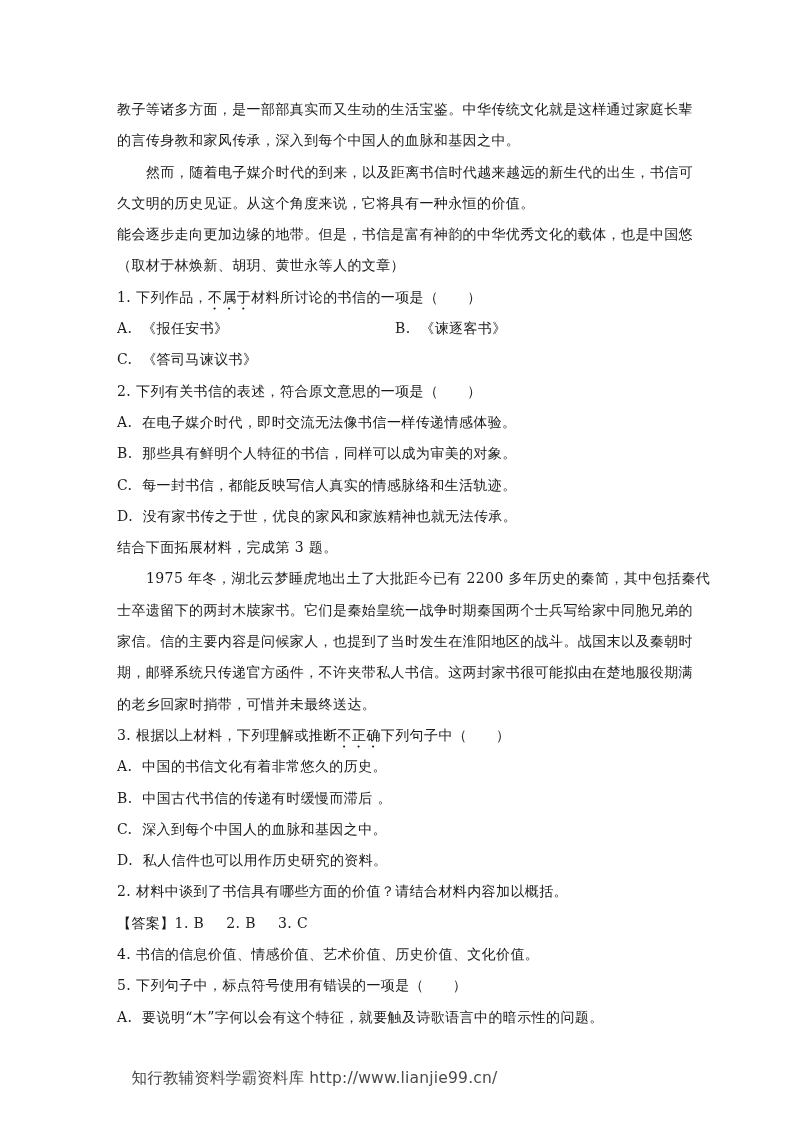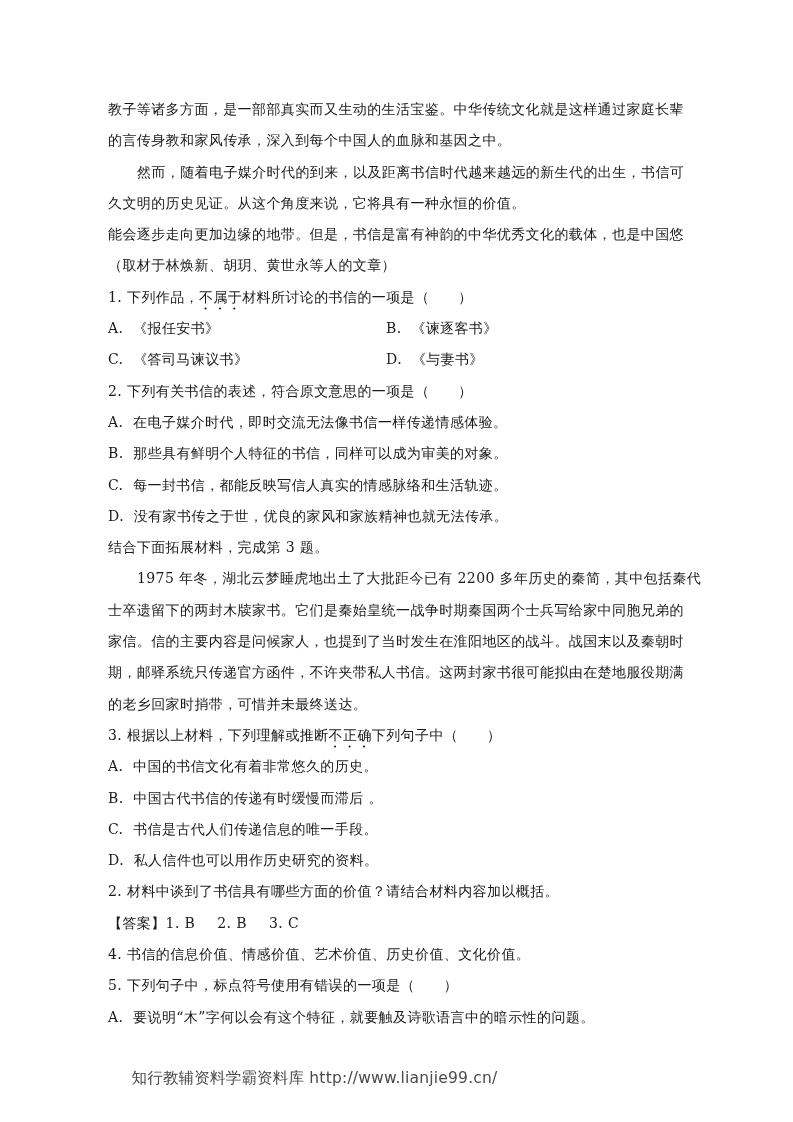--- a/index.html
+++ b/index.html
@@ -10,21 +10,21 @@
     body {
       width: 793px;
       height: 1122px;
       position: relative;
       overflow: hidden;
       font-family: "DejaVu Serif", "Liberation Serif", serif;
       color: #1a1a1a;
     }
     .page {
       position: absolute;
-      left: 108px;
+      left: 117px;
       top: 94px;
       width: 556px;
     }
     .line {
       font-size: 14px;
       line-height: 31.3px;
       height: 31.3px;
       white-space: nowrap;
       letter-spacing: 0.4px;
     }
@@ -77,44 +77,41 @@
       <span>A.</span>&nbsp;&nbsp;<span>《报任安书》</span>
     </div>
     <div class="opt">
       <span>B.</span>&nbsp;&nbsp;<span>《谏逐客书》</span>
     </div>
   </div>
   <div class="line opts2">
     <div class="opt">
       <span>C.</span>&nbsp;&nbsp;<span>《答司马谏议书》</span>
     </div>
-    <div class="opt">
-      <span>D.</span>&nbsp;&nbsp;<span>《与妻书》</span>
-    </div>
   </div>
 
   <div class="line">2. 下列有关书信的表述，符合原文意思的一项是（　　）</div>
   <div class="line"><span>A.</span>&nbsp;&nbsp;<span>在电子媒介时代，即时交流无法像书信一样传递情感体验。</span></div>
   <div class="line"><span>B.</span>&nbsp;&nbsp;<span>那些具有鲜明个人特征的书信，同样可以成为审美的对象。</span></div>
   <div class="line"><span>C.</span>&nbsp;&nbsp;<span>每一封书信，都能反映写信人真实的情感脉络和生活轨迹。</span></div>
   <div class="line"><span>D.</span>&nbsp;&nbsp;<span>没有家书传之于世，优良的家风和家族精神也就无法传承。</span></div>
 
   <div class="line">结合下面拓展材料，完成第 3 题。</div>
   <div class="line indent">1975 年冬，湖北云梦睡虎地出土了大批距今已有 2200 多年历史的秦简，其中包括秦代</div>
   <div class="line">士卒遗留下的两封木牍家书。它们是秦始皇统一战争时期秦国两个士兵写给家中同胞兄弟的</div>
   <div class="line">家信。信的主要内容是问候家人，也提到了当时发生在淮阳地区的战斗。战国末以及秦朝时</div>
   <div class="line">期，邮驿系统只传递官方函件，不许夹带私人书信。这两封家书很可能拟由在楚地服役期满</div>
   <div class="line">的老乡回家时捎带，可惜并未最终送达。</div>
 
   <div class="line">
     <span>3. 根据以上材料，下列理解或推断</span><span class="emph">不正确</span><span>下列句子中（　　）</span>
   </div>
   <div class="line"><span>A.</span>&nbsp;&nbsp;<span>中国的书信文化有着非常悠久的历史。</span></div>
   <div class="line"><span>B.</span>&nbsp;&nbsp;<span>中国古代书信的传递有时缓慢而滞后 。</span></div>
-  <div class="line"><span>C.</span>&nbsp;&nbsp;<span>书信是古代人们传递信息的唯一手段。</span></div>
+  <div class="line"><span>C.</span>&nbsp;&nbsp;<span>深入到每个中国人的血脉和基因之中。</span></div>
   <div class="line"><span>D.</span>&nbsp;&nbsp;<span>私人信件也可以用作历史研究的资料。</span></div>
 
   <div class="line">2. 材料中谈到了书信具有哪些方面的价值？请结合材料内容加以概括。</div>
 
   <div class="line">
     <span>【答案】</span><span>1. B</span><span class="gap"></span><span>2. B</span><span class="gap"></span><span>3. C</span>
   </div>
   <div class="line">4. 书信的信息价值、情感价值、艺术价值、历史价值、文化价值。</div>
 
   <div class="line">5. 下列句子中，标点符号使用有错误的一项是（　　）</div>

